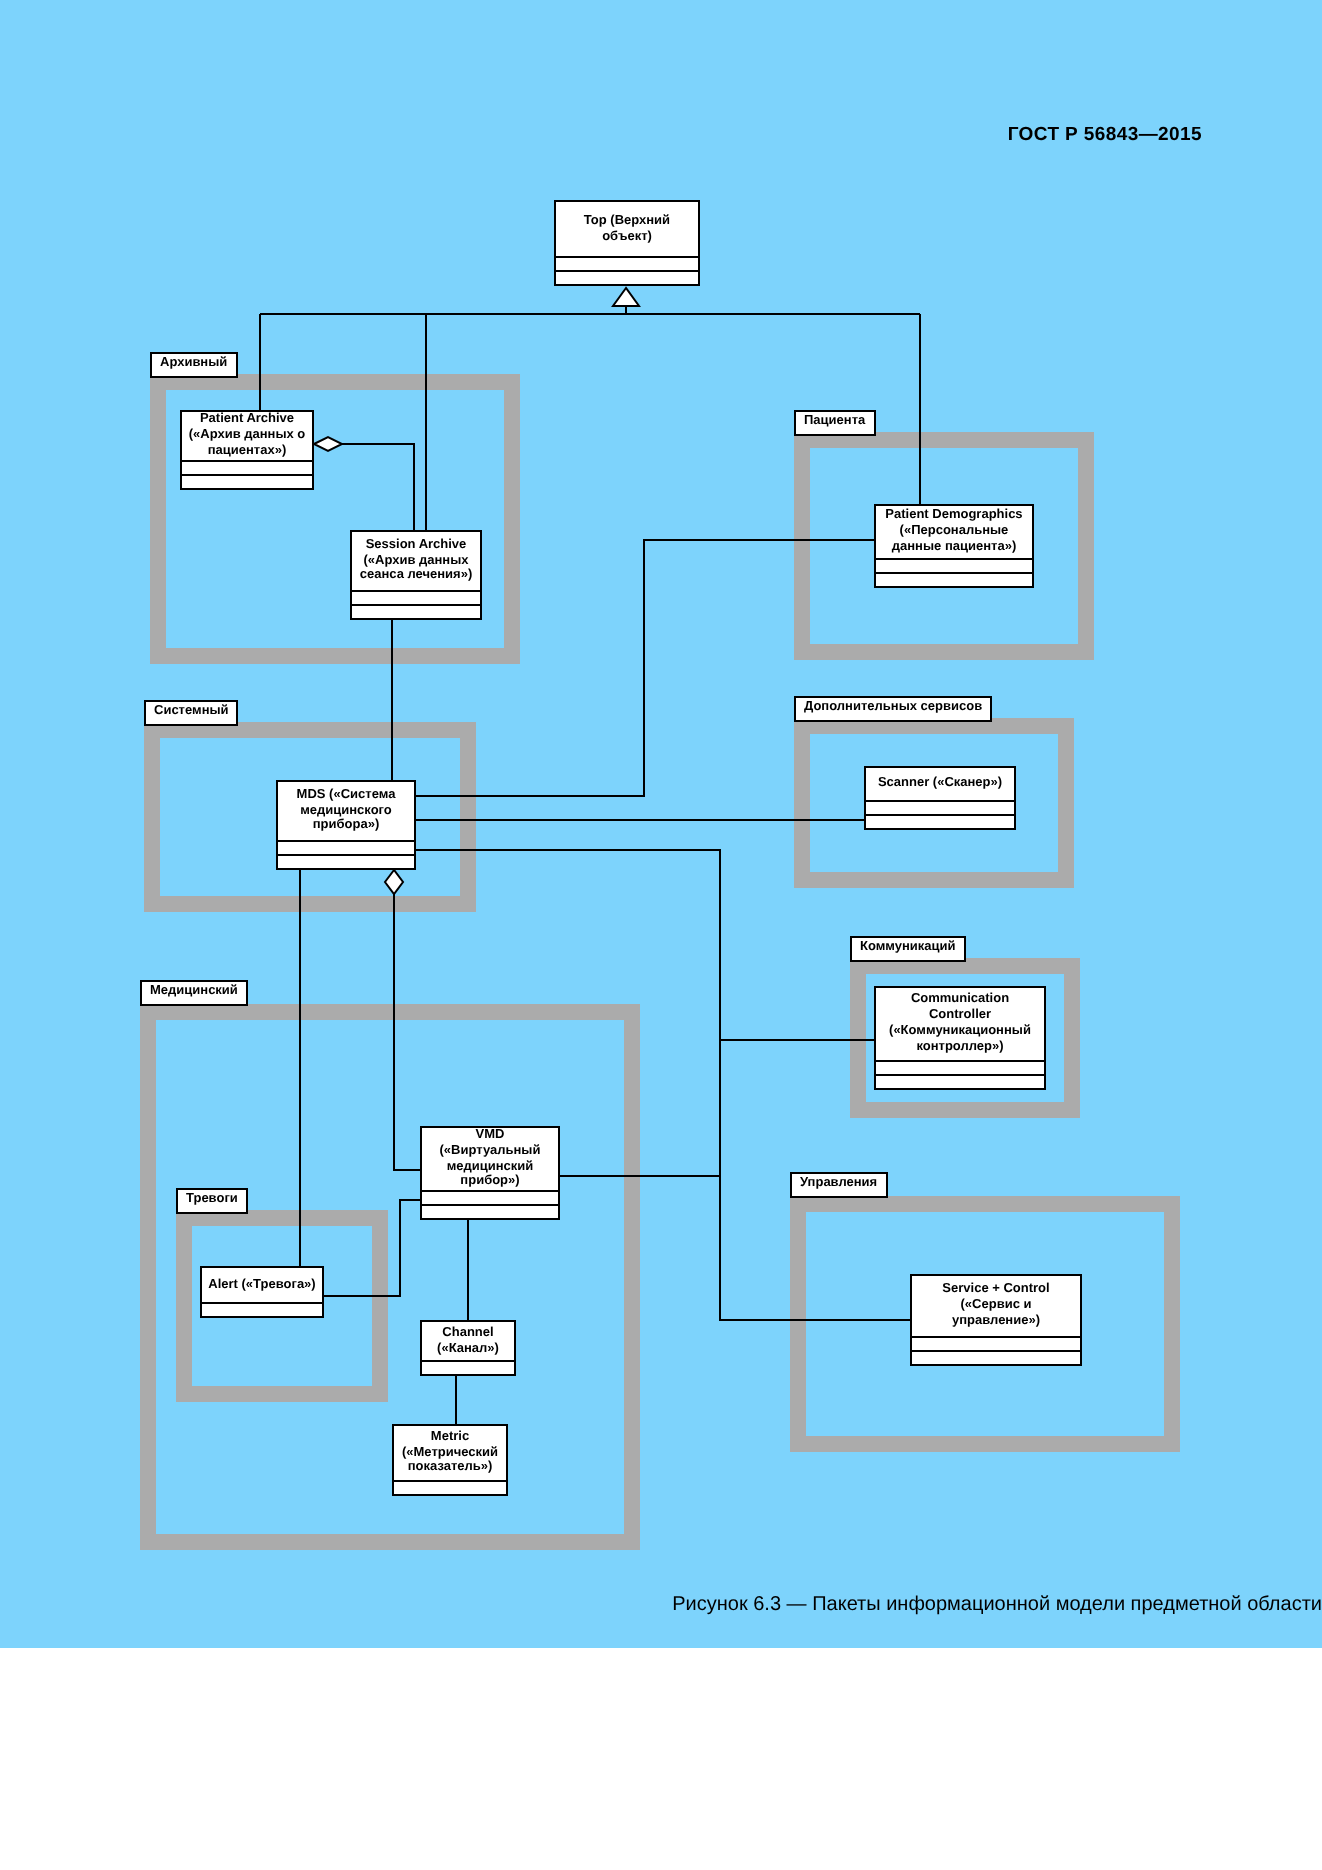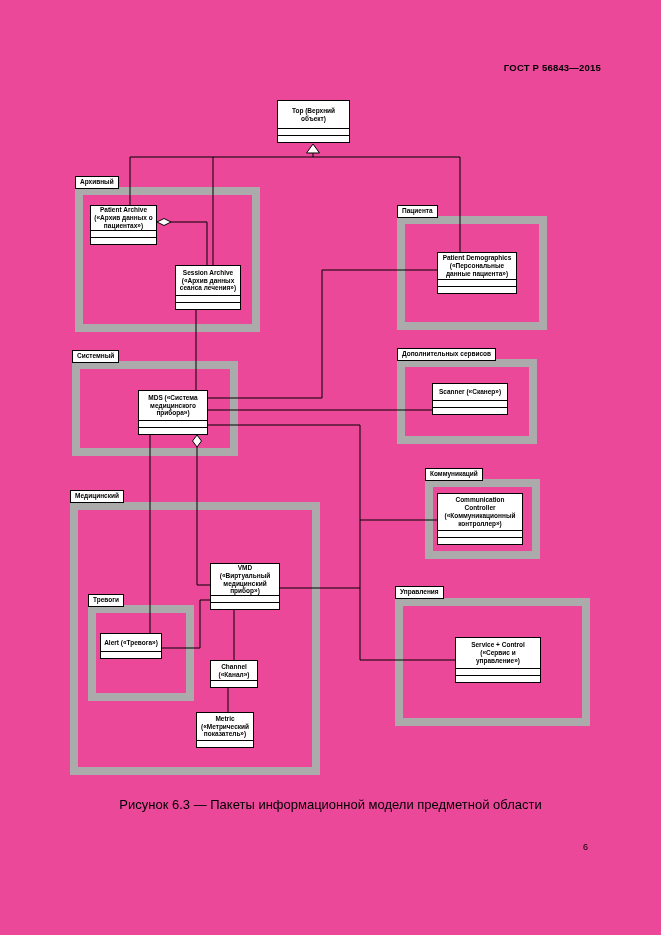--- a/index.html
+++ b/index.html
@@ -1,21 +1,21 @@
 <!DOCTYPE html>
 <html><head>
 <meta charset="utf-8">
 <style>
   * { margin:0; padding:0; box-sizing:border-box; }
   html,body { background:#ffffff; }
   body { font-family:"Liberation Sans", sans-serif; color:#000; }
-  .page { position:relative; width:661px; height:935px; background:#ec4899; overflow:hidden; margin:0 auto;text-decoration:underline; }
+  .page { position:relative; width:661px; height:824px; background:#7dd3fc; overflow:hidden; margin:0 auto;text-decoration:underline; }
 
   .doc-header { position:absolute; top:62px; right:60px; font-size:9.5px; font-weight:bold; letter-spacing:0.2px; }
-  .caption { position:absolute; top:797px; left:0; width:100%; text-align:center; font-size:13px; }
+  .caption { position:absolute; top:797px; left:0; width:100%; text-align:right; font-size:10px; }
   .pagenum { position:absolute; top:842px; left:583px; font-size:9px; }
 
   .pkg-body { position:absolute; border:8px solid #ababab; z-index:1; }
   .pkg-tab  { position:absolute; border:1px solid #000; background:#fff; font-size:6.5px; font-weight:bold;
               padding:2px 4px; line-height:1; z-index:2; white-space:nowrap; }
 
   svg.connectors { position:absolute; left:0; top:0; z-index:3; }
   svg.connectors line, svg.connectors polyline { stroke:#000; stroke-width:1; fill:none; }
   svg.connectors .tri, svg.connectors .dia { fill:#fff; stroke:#000; stroke-width:1; }
 

